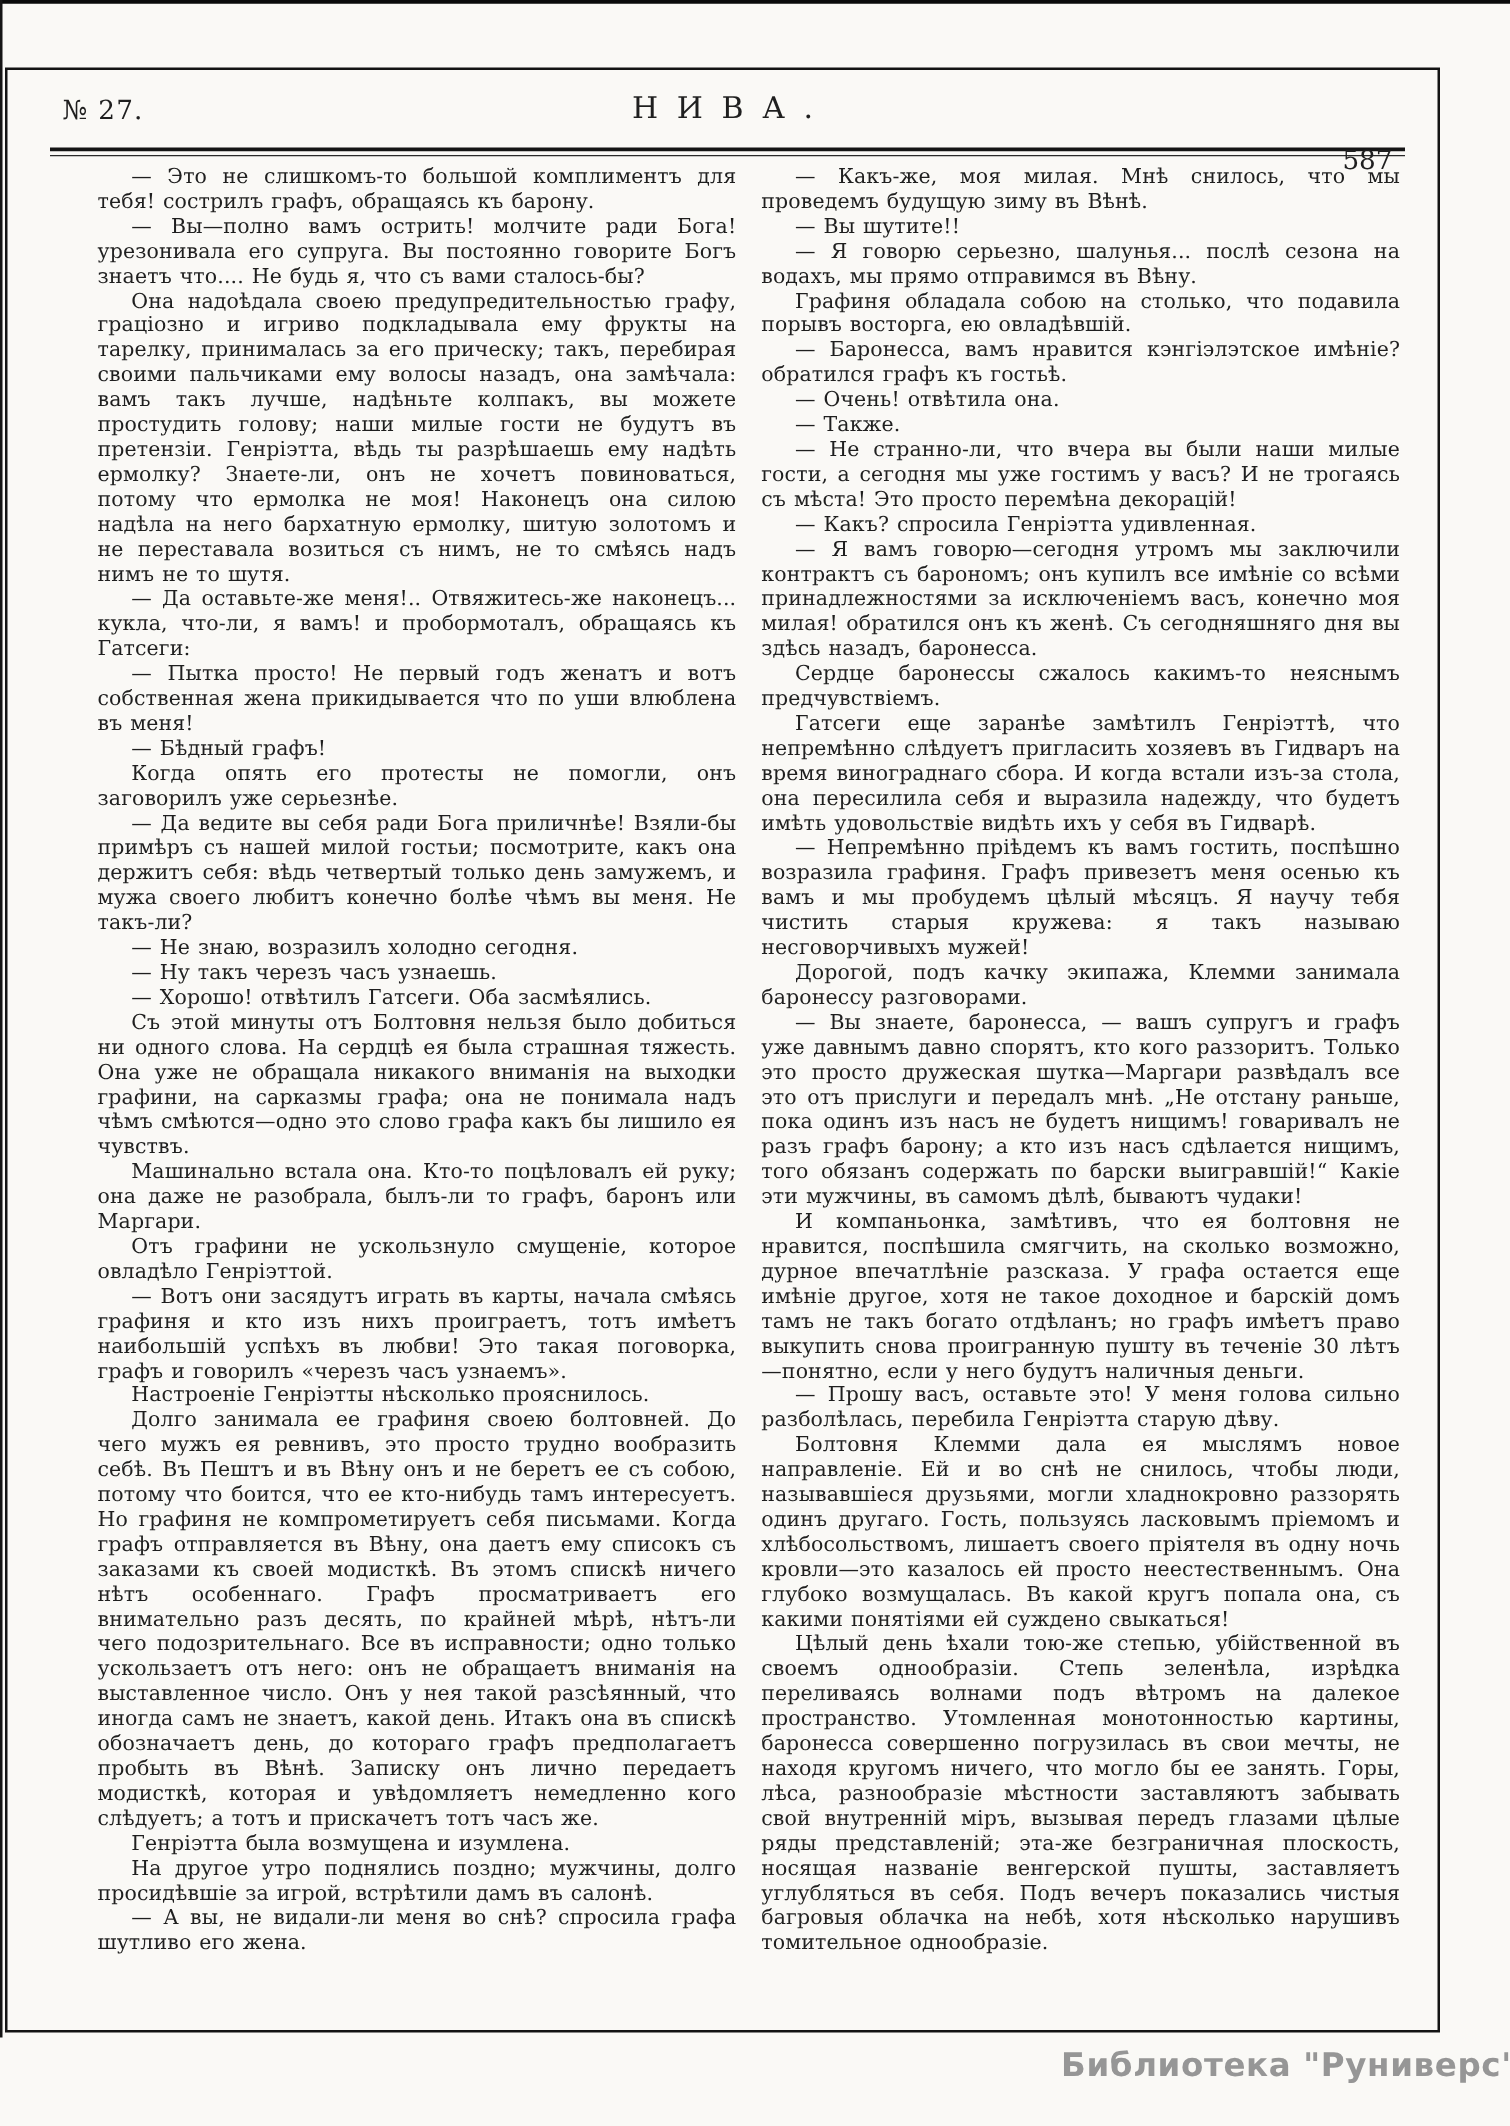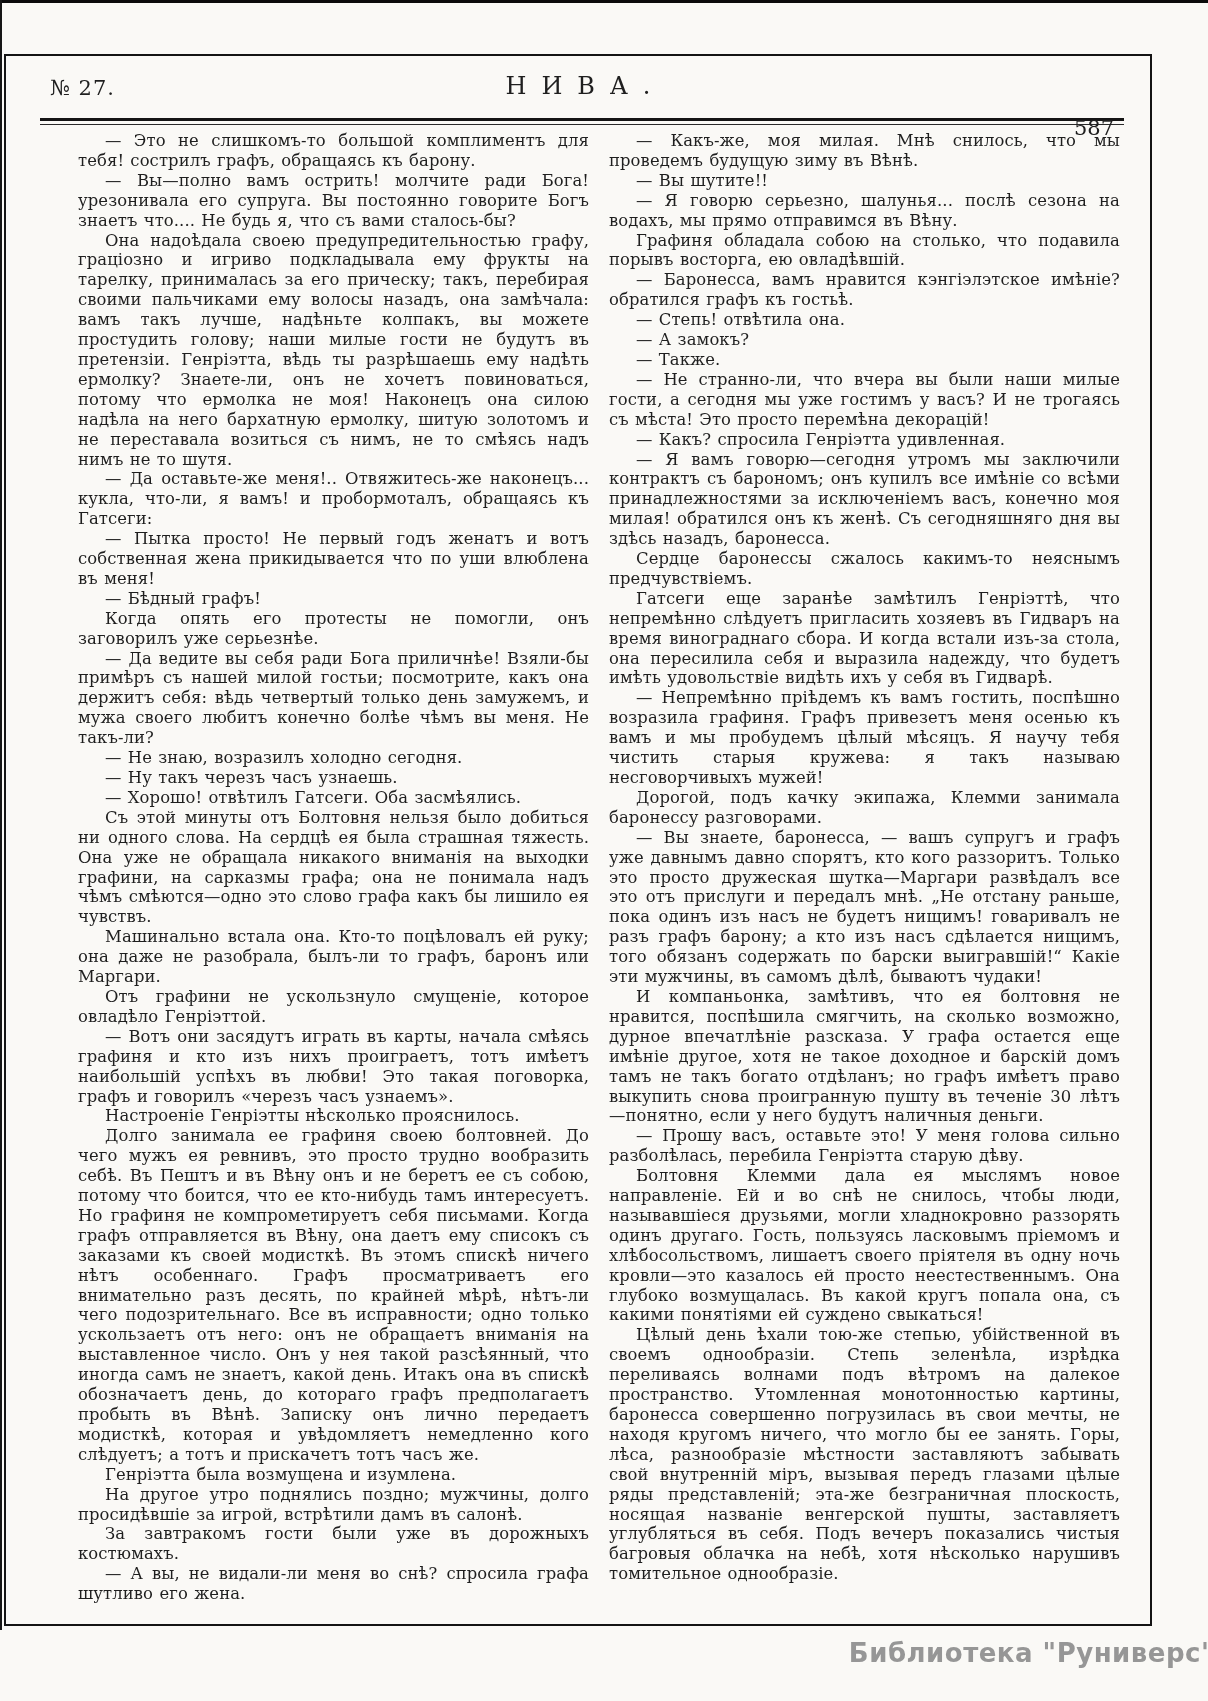--- a/index.html
+++ b/index.html
@@ -128,31 +128,29 @@
           <p class="para">— Ну такъ черезъ часъ узнаешь.</p>
           <p class="para">— Хорошо! отвѣтилъ Гатсеги. Оба засмѣялись.</p>
           <p class="para">Съ этой минуты отъ Болтовня нельзя было добиться ни одного слова. На сердцѣ ея была страшная тяжесть. Она уже не обращала никакого вниманія на выходки графини, на сарказмы графа; она не понимала надъ чѣмъ смѣются—одно это слово графа какъ бы лишило ея чувствъ.</p>
           <p class="para">Машинально встала она. Кто-то поцѣловалъ ей руку; она даже не разобрала, былъ-ли то графъ, баронъ или Маргари.</p>
           <p class="para">Отъ графини не ускользнуло смущеніе, которое овладѣло Генріэттой.</p>
           <p class="para">— Вотъ они засядутъ играть въ карты, начала смѣясь графиня и кто изъ нихъ проиграетъ, тотъ имѣетъ наибольшій успѣхъ въ любви! Это такая поговорка, графъ и говорилъ «черезъ часъ узнаемъ».</p>
           <p class="para">Настроеніе Генріэтты нѣсколько прояснилось.</p>
           <p class="para">Долго занимала ее графиня своею болтовней. До чего мужъ ея ревнивъ, это просто трудно вообразить себѣ. Въ Пештъ и въ Вѣну онъ и не беретъ ее съ собою, потому что боится, что ее кто-нибудь тамъ интересуетъ. Но графиня не компрометируетъ себя письмами. Когда графъ отправляется въ Вѣну, она даетъ ему списокъ съ заказами къ своей модисткѣ. Въ этомъ спискѣ ничего нѣтъ особеннаго. Графъ просматриваетъ его внимательно разъ десять, по крайней мѣрѣ, нѣтъ-ли чего подозрительнаго. Все въ исправности; одно только ускользаетъ отъ него: онъ не обращаетъ вниманія на выставленное число. Онъ у нея такой разсѣянный, что иногда самъ не знаетъ, какой день. Итакъ она въ спискѣ обозначаетъ день, до котораго графъ предполагаетъ пробыть въ Вѣнѣ. Записку онъ лично передаетъ модисткѣ, которая и увѣдомляетъ немедленно кого слѣдуетъ; а тотъ и прискачетъ тотъ часъ же.</p>
           <p class="para">Генріэтта была возмущена и изумлена.</p>
           <p class="para">На другое утро поднялись поздно; мужчины, долго просидѣвшіе за игрой, встрѣтили дамъ въ салонѣ.</p>
-          <p class="para">За завтракомъ гости были уже въ дорожныхъ костюмахъ.</p>
           <p class="para">— А вы, не видали-ли меня во снѣ? спросила графа шутливо его жена.</p>
         </div>
       <div class="col">
           <p class="para">— Какъ-же, моя милая. Мнѣ снилось, что мы проведемъ будущую зиму въ Вѣнѣ.</p>
           <p class="para">— Вы шутите!!</p>
           <p class="para">— Я говорю серьезно, шалунья... послѣ сезона на водахъ, мы прямо отправимся въ Вѣну.</p>
           <p class="para">Графиня обладала собою на столько, что подавила порывъ восторга, ею овладѣвшій.</p>
           <p class="para">— Баронесса, вамъ нравится кэнгіэлэтское имѣніе? обратился графъ къ гостьѣ.</p>
-          <p class="para">— Степь! отвѣтила она.</p>
-          <p class="para">— А замокъ?</p>
+          <p class="para">— Очень! отвѣтила она.</p>
           <p class="para">— Также.</p>
           <p class="para">— Не странно-ли, что вчера вы были наши милые гости, а сегодня мы уже гостимъ у васъ? И не трогаясь съ мѣста! Это просто перемѣна декорацій!</p>
           <p class="para">— Какъ? спросила Генріэтта удивленная.</p>
           <p class="para">— Я вамъ говорю—сегодня утромъ мы заключили контрактъ съ барономъ; онъ купилъ все имѣніе со всѣми принадлежностями за исключеніемъ васъ, конечно моя милая! обратился онъ къ женѣ. Съ сегодняшняго дня вы здѣсь назадъ, баронесса.</p>
           <p class="para">Сердце баронессы сжалось какимъ-то неяснымъ предчувствіемъ.</p>
           <p class="para">Гатсеги еще заранѣе замѣтилъ Генріэттѣ, что непремѣнно слѣдуетъ пригласить хозяевъ въ Гидваръ на время винограднаго сбора. И когда встали изъ-за стола, она пересилила себя и выразила надежду, что будетъ имѣть удовольствіе видѣть ихъ у себя въ Гидварѣ.</p>
           <p class="para">— Непремѣнно пріѣдемъ къ вамъ гостить, поспѣшно возразила графиня. Графъ привезетъ меня осенью къ вамъ и мы пробудемъ цѣлый мѣсяцъ. Я научу тебя чистить старыя кружева: я такъ называю несговорчивыхъ мужей!</p>
           <p class="para">Дорогой, подъ качку экипажа, Клемми занимала баронессу разговорами.</p>
           <p class="para">— Вы знаете, баронесса, — вашъ супругъ и графъ уже давнымъ давно спорятъ, кто кого раззоритъ. Только это просто дружеская шутка—Маргари развѣдалъ все это отъ прислуги и передалъ мнѣ. „Не отстану раньше, пока одинъ изъ насъ не будетъ нищимъ! говаривалъ не разъ графъ барону; а кто изъ насъ сдѣлается нищимъ, того обязанъ содержать по барски выигравшій!“ Какіе эти мужчины, въ самомъ дѣлѣ, бываютъ чудаки!</p>
           <p class="para">И компаньонка, замѣтивъ, что ея болтовня не нравится, поспѣшила смягчить, на сколько возможно, дурное впечатлѣніе разсказа. У графа остается еще имѣніе другое, хотя не такое доходное и барскій домъ тамъ не такъ богато отдѣланъ; но графъ имѣетъ право выкупить снова проигранную пушту въ теченіе 30 лѣтъ—понятно, если у него будутъ наличныя деньги.</p>

